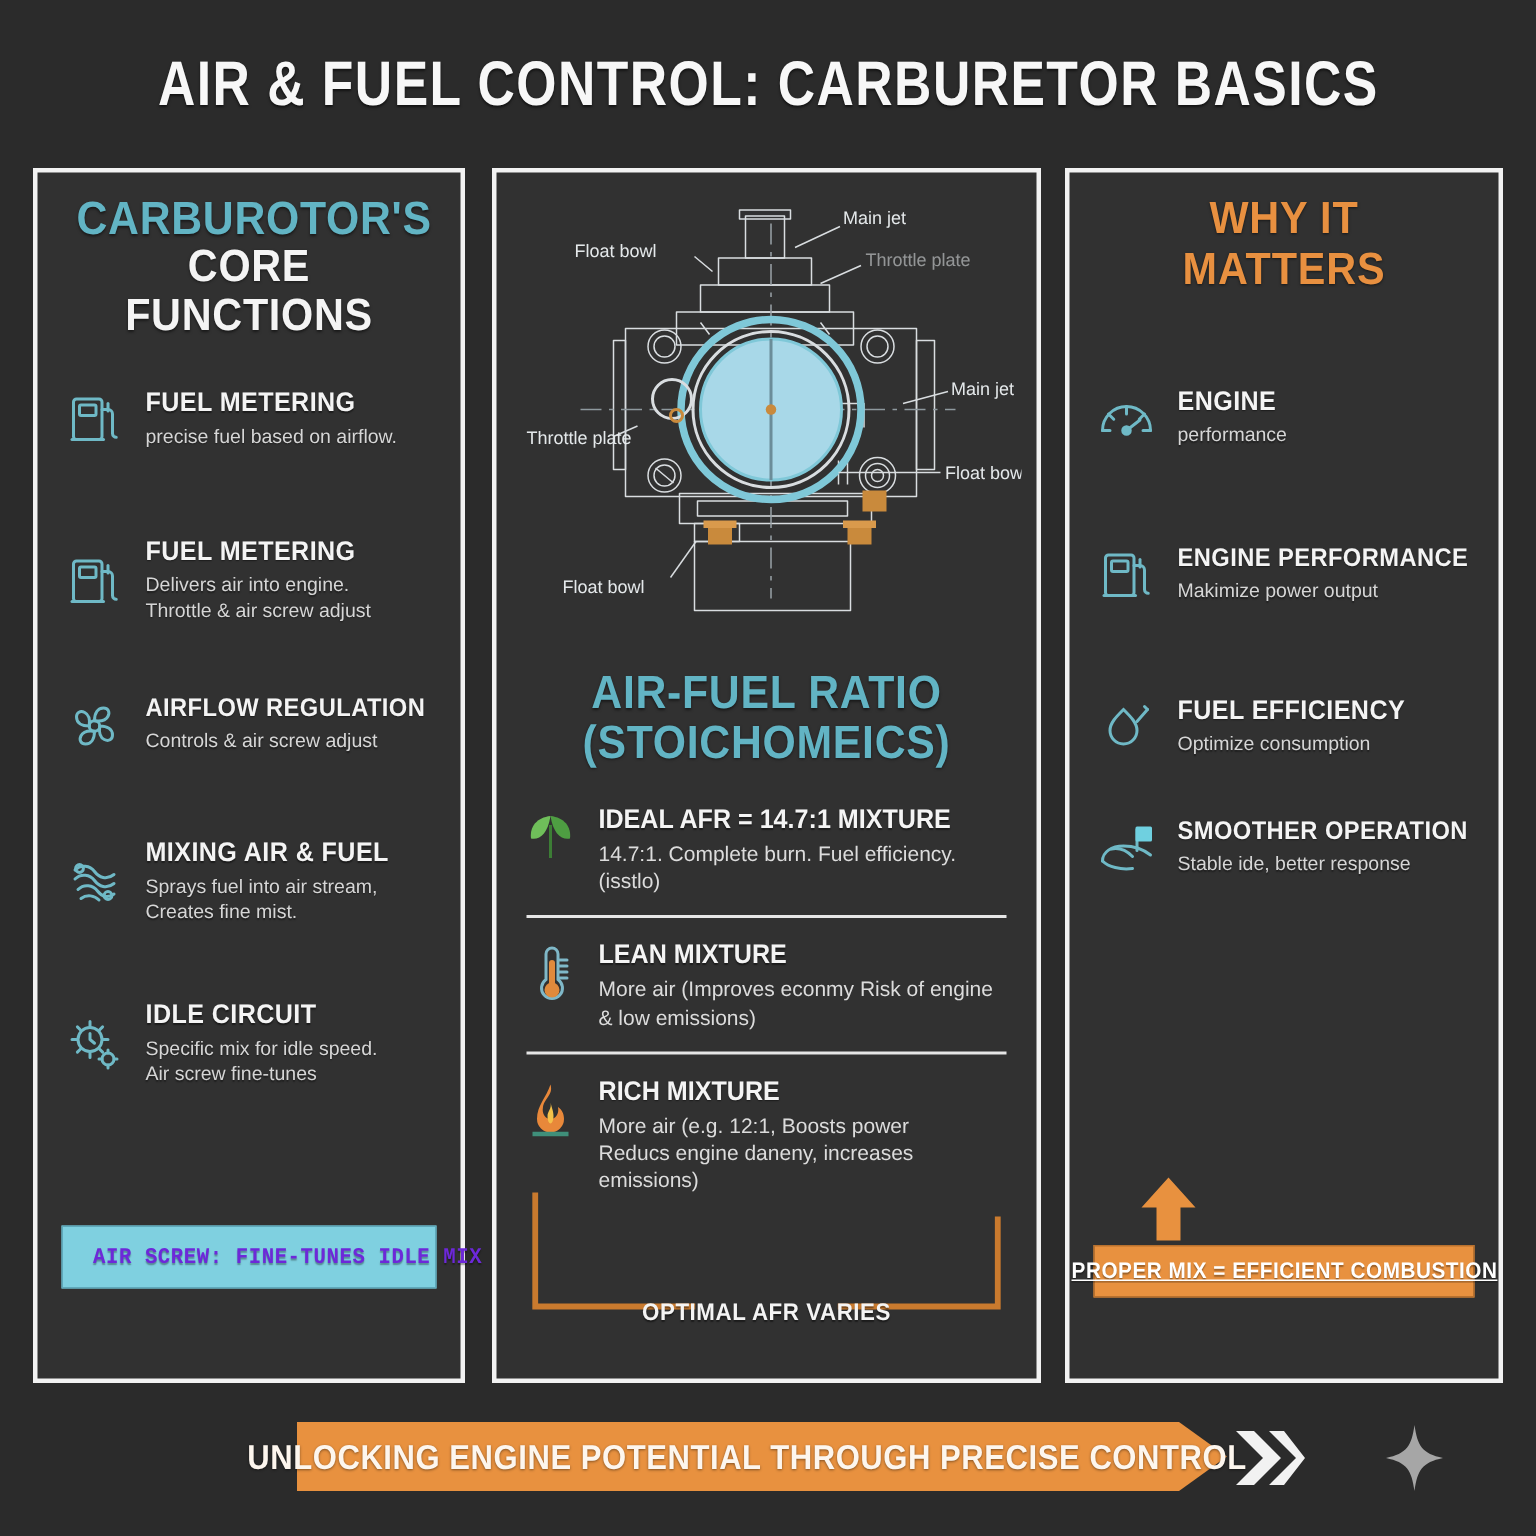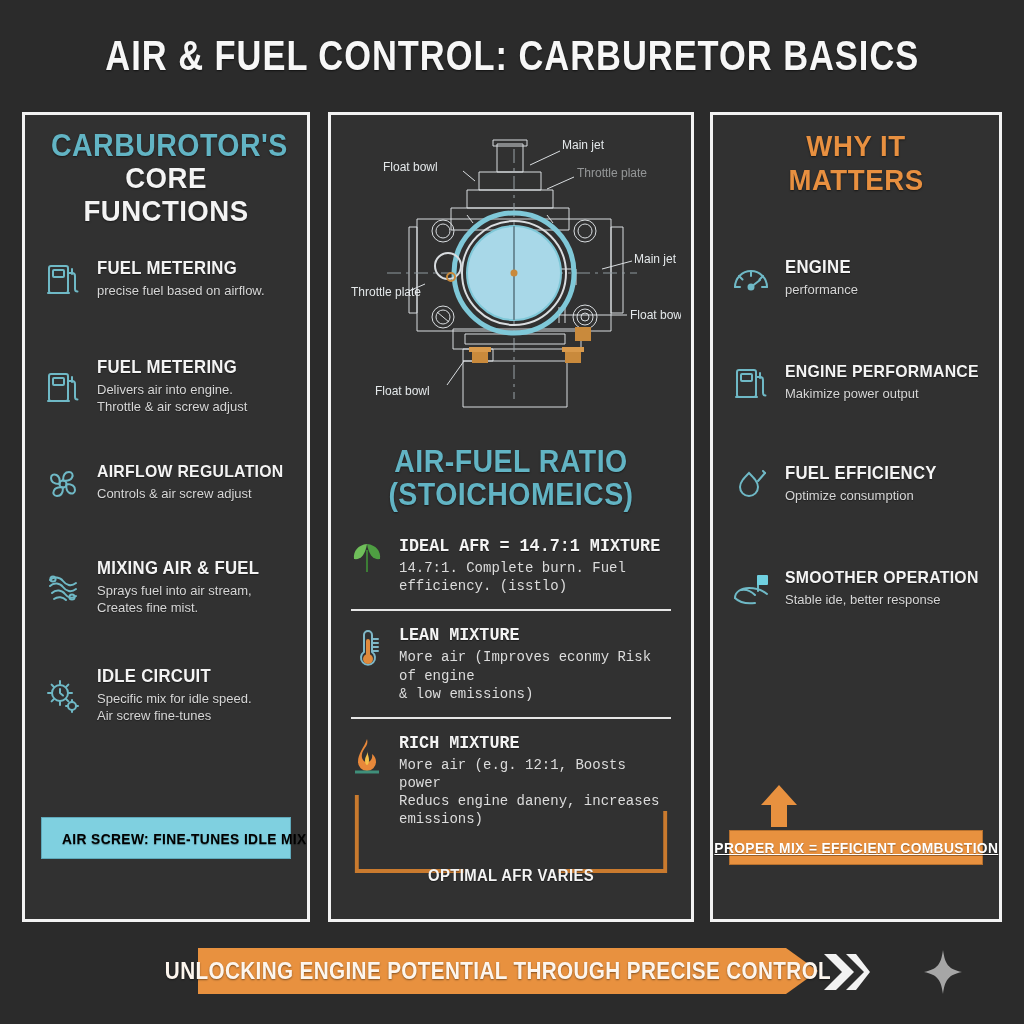--- a/index.html
+++ b/index.html
@@ -72,44 +72,45 @@
   .left-rows .row { margin-bottom:0; }
 
   
   .banner {
     position:absolute; left:0; right:0;
     display:flex; align-items:center; gap:10px;
     padding:8px 10px;
     font-size:15px; font-weight:bold; letter-spacing:.4px;
   }
   .banner.teal {
-    bottom:48px; background:#7fd0e0; color:#000000;
+    bottom:48px; background:#7fd0e0; color:#6d28d9;
     border:1px solid #5fa9bb; justify-content:flex-start;
     text-shadow:0 1px 1px rgba(0,0,0,.35);
+    font-family:Liberation Mono, monospace;
   }
   .banner.orange {
     bottom:42px; background:#e8913f; color:#ffffff;
     border:1px solid #b8712e; justify-content:center;
     text-shadow:0 1px 1px rgba(0,0,0,.35);
     text-decoration:underline;
   }
   .banner .btxt { transform:scaleX(0.92); transform-origin:left center; white-space:nowrap; }
   .banner.orange .btxt { transform-origin:center; }
 
   .up-arrow {
     position:absolute; left:28px; bottom:78px;
     width:44px; height:46px;
   }
 
   
   .diagram { position:relative; width:100%; height:300px; }
 
   
   .afr-title { margin-top:16px; }
-  .afr-rows { margin-top:24px;font-family:Liberation Mono, monospace; }
+  .afr-rows { margin-top:24px; }
   .afr-row { display:flex; align-items:flex-start; gap:12px; }
   .afr-row .ico { flex:0 0 40px; width:40px; height:44px; margin-top:2px; }
   .afr-row .rt {
     font-size:18px; font-weight:bold; color:#f4f4f4;
     transform:scaleX(0.93); transform-origin:left center; white-space:nowrap;
     text-shadow:0 1px 1px rgba(0,0,0,.45);
   }
   .afr-row .rd { font-size:14px; color:#dcdcdc; line-height:1.3; margin-top:3px; }
   .divider { height:2px; background:#e6e6e6; margin:14px 4px; }
 
@@ -448,21 +449,21 @@
                 <path d="M34 8l2 2"></path>
               </svg>
             </div>
             <div class="txt">
               <div class="rt">FUEL EFFICIENCY</div>
               <div class="rd">Optimize consumption</div>
             </div>
           </div>
 
 
-          <div class="row" style="margin-top:56px;">
+          <div class="row" style="margin-top:32px;">
             <div class="ico">
               <svg viewBox="0 0 44 44" width="44" height="44" fill="none" stroke="#6fb9c6" stroke-width="2" stroke-linecap="round" stroke-linejoin="round">
                 <path d="M6 31c0-6 6-10 14-10 7 0 13 2 18 6"></path>
                 <path d="M6 31c4 4 12 6 20 5"></path>
                 <path d="M26 28c-4-4-9-6-14-5"></path>
                 <path d="M29 10v14"></path>
                 <rect x="29" y="9" width="9" height="8" fill="#6fd0e0" stroke="#6fd0e0"></rect>
               </svg>
             </div>
             <div class="txt">

